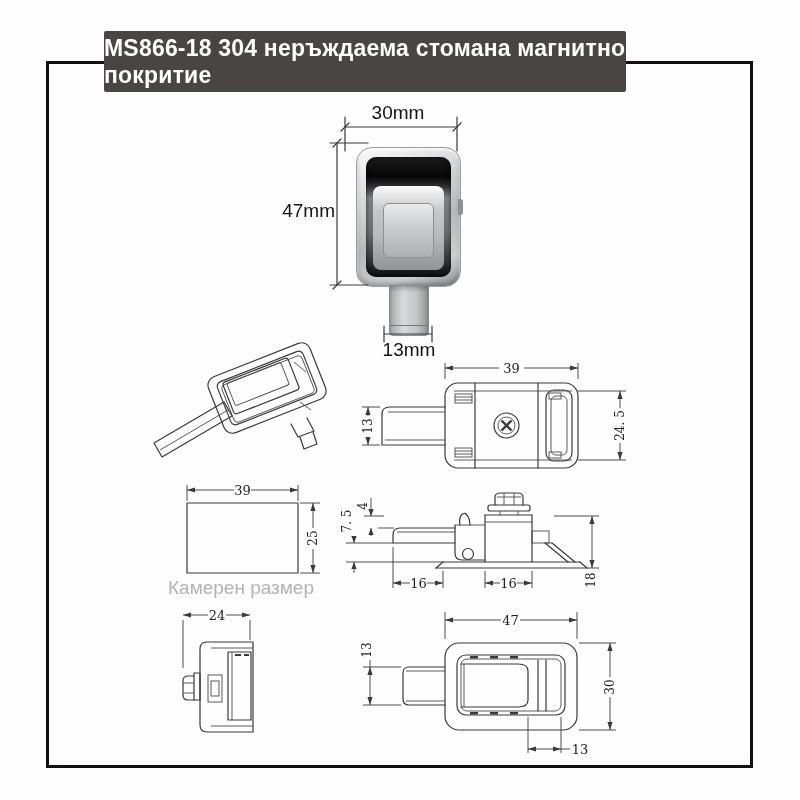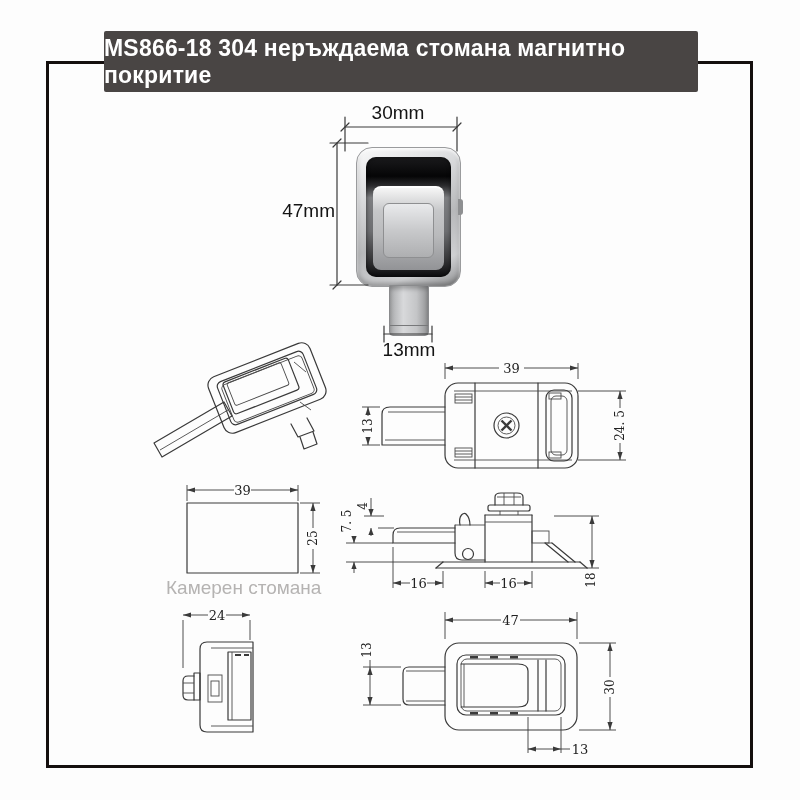--- a/index.html
+++ b/index.html
@@ -1,20 +1,20 @@
 <!DOCTYPE html>
 <html><head>
 <meta charset="utf-8">
 <style>
   html,body{margin:0;padding:0;background:#ffffff;}
   .canvas{position:relative;width:800px;height:800px;background:#fdfdfd;overflow:hidden;
           font-family:"Liberation Sans",sans-serif;}
   .frame{position:absolute;left:46px;top:61px;width:707px;height:707px;
          border:3px solid #140f0e;box-sizing:border-box;z-index:1;}
-  .banner{position:absolute;left:104px;top:31px;width:594px;height:61px;background:#494544;
+  .banner{position:absolute;left:104px;top:31px;width:522px;height:61px;background:#494544;
           color:#fff;display:flex;align-items:center;justify-content:center;
           font-size:23px;font-weight:bold;letter-spacing:.2px;border-radius:2px;z-index:5;}
   svg.drw{position:absolute;overflow:visible;z-index:2;}
   .ln{stroke:#3a3a3a;stroke-width:1.2;fill:none;stroke-linejoin:round;stroke-linecap:round;}
   .tn{stroke:#4a4a4a;stroke-width:.9;fill:none;}
   .dm{stroke:#3a3a3a;stroke-width:.9;fill:none;}
   .ar{fill:#3a3a3a;stroke:none;}
   text.dt{font-family:"DejaVu Serif",serif;font-size:13px;fill:#222;}
   text.dt2{font-family:"DejaVu Serif",serif;font-size:12px;fill:#222;}
   text.mm{font-family:"Liberation Sans",sans-serif;font-size:19px;fill:#141414;}
@@ -247,21 +247,21 @@
     <g>
       <line class="dm" x1="140" y1="25" x2="160" y2="25"></line>
       <line class="dm" x1="140" y1="95" x2="160" y2="95"></line>
       <line class="dm" x1="153" y1="25" x2="153" y2="50"></line>
       <line class="dm" x1="153" y1="71" x2="153" y2="95"></line>
       <path class="ar" d="M153,25 l-2.6,8 h5.2 z"></path>
       <path class="ar" d="M153,95 l-2.6,-8 h5.2 z"></path>
       <text class="dt2" transform="translate(157,60) rotate(-90)" text-anchor="middle">25</text>
     </g>
   </svg>
-  <div class="caption">Камерен стомана</div>
+  <div class="caption">Камерен размер</div>
 
   <svg class="drw" style="left:163px;top:598px" width="115" height="140" viewBox="0 0 115 140">
     <g>
       <path class="ln" d="M44,44 L90,44 L90,134 L44,134 Q37,134 37,127 L37,51 Q37,44 44,44 Z"></path>
       <line class="tn" x1="48" y1="50" x2="90" y2="50"></line>
       <line class="tn" x1="48" y1="128" x2="90" y2="128"></line>
       <rect class="ln" x="65" y="54" width="23" height="68"></rect>
       <line class="tn" x1="69" y1="54" x2="69" y2="122"></line>
       <rect x="72" y="56" width="6" height="2" fill="#3a3a3a"></rect>
       <rect x="81" y="56" width="5" height="2" fill="#3a3a3a"></rect>

